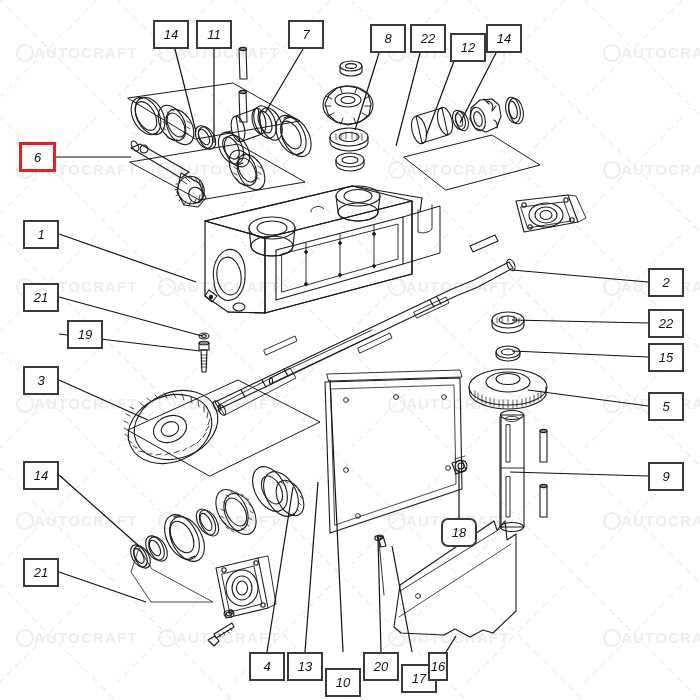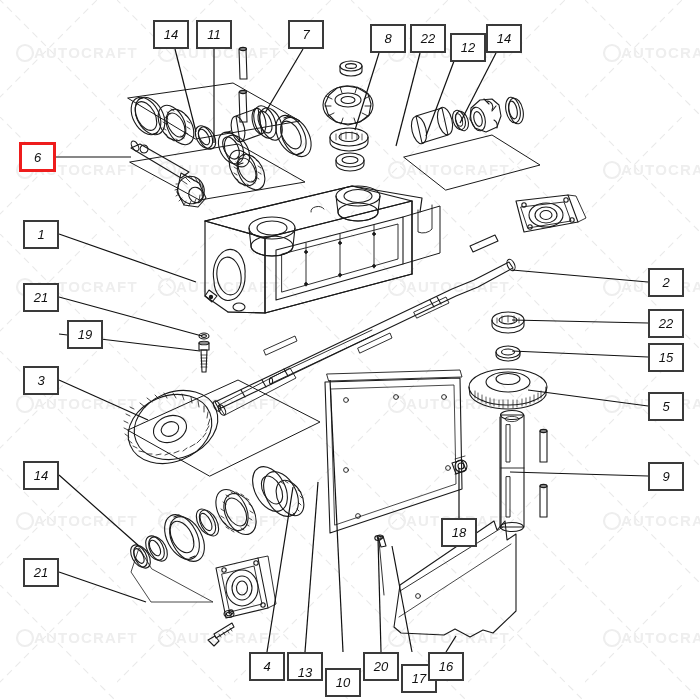--- a/index.html
+++ b/index.html
@@ -629,36 +629,36 @@
       </div>
       <div class="callout" style="left: 648px; top: 343px; width: 36px; height: 29px;">
         <span>15</span>
       </div>
       <div class="callout" style="left: 648px; top: 392px; width: 36px; height: 29px;">
         <span>5</span>
       </div>
       <div class="callout" style="left: 648px; top: 462px; width: 36px; height: 29px;">
         <span>9</span>
       </div>
-      <div class="callout" style="left: 441px; top: 518px; width: 36px; height: 29px;">
+      <div class="callout" style="left: 441px; top: 518px; width: 36px; height: 29px; border-radius: 7px;">
         <span>18</span>
       </div>
       <div class="callout" style="left: 249px; top: 652px; width: 36px; height: 29px;">
         <span>4</span>
       </div>
-      <div class="callout" style="left: 287px; top: 652px; width: 36px; height: 29px; align-items: flex-end;">
+      <div class="callout" style="left: 287px; top: 652px; width: 36px; height: 29px;">
         <span>13</span>
       </div>
       <div class="callout" style="left: 325px; top: 652px; width: 36px; height: 29px; margin-top: 16px;">
         <span>10</span>
       </div>
       <div class="callout" style="left: 363px; top: 652px; width: 36px; height: 29px;">
         <span>20</span>
       </div>
       <div class="callout" style="left: 401px; top: 652px; width: 36px; height: 29px; margin-top: 12px;">
         <span>17</span>
       </div>
-      <div class="callout" style="left: 428px; top: 652px; width: 36px; height: 29px;">
+      <div class="callout" style="left: 428px; top: 652px; width: 20px; height: 29px;">
         <span>16</span>
       </div>
     </div>
 
 </div>
 
 </body></html>

